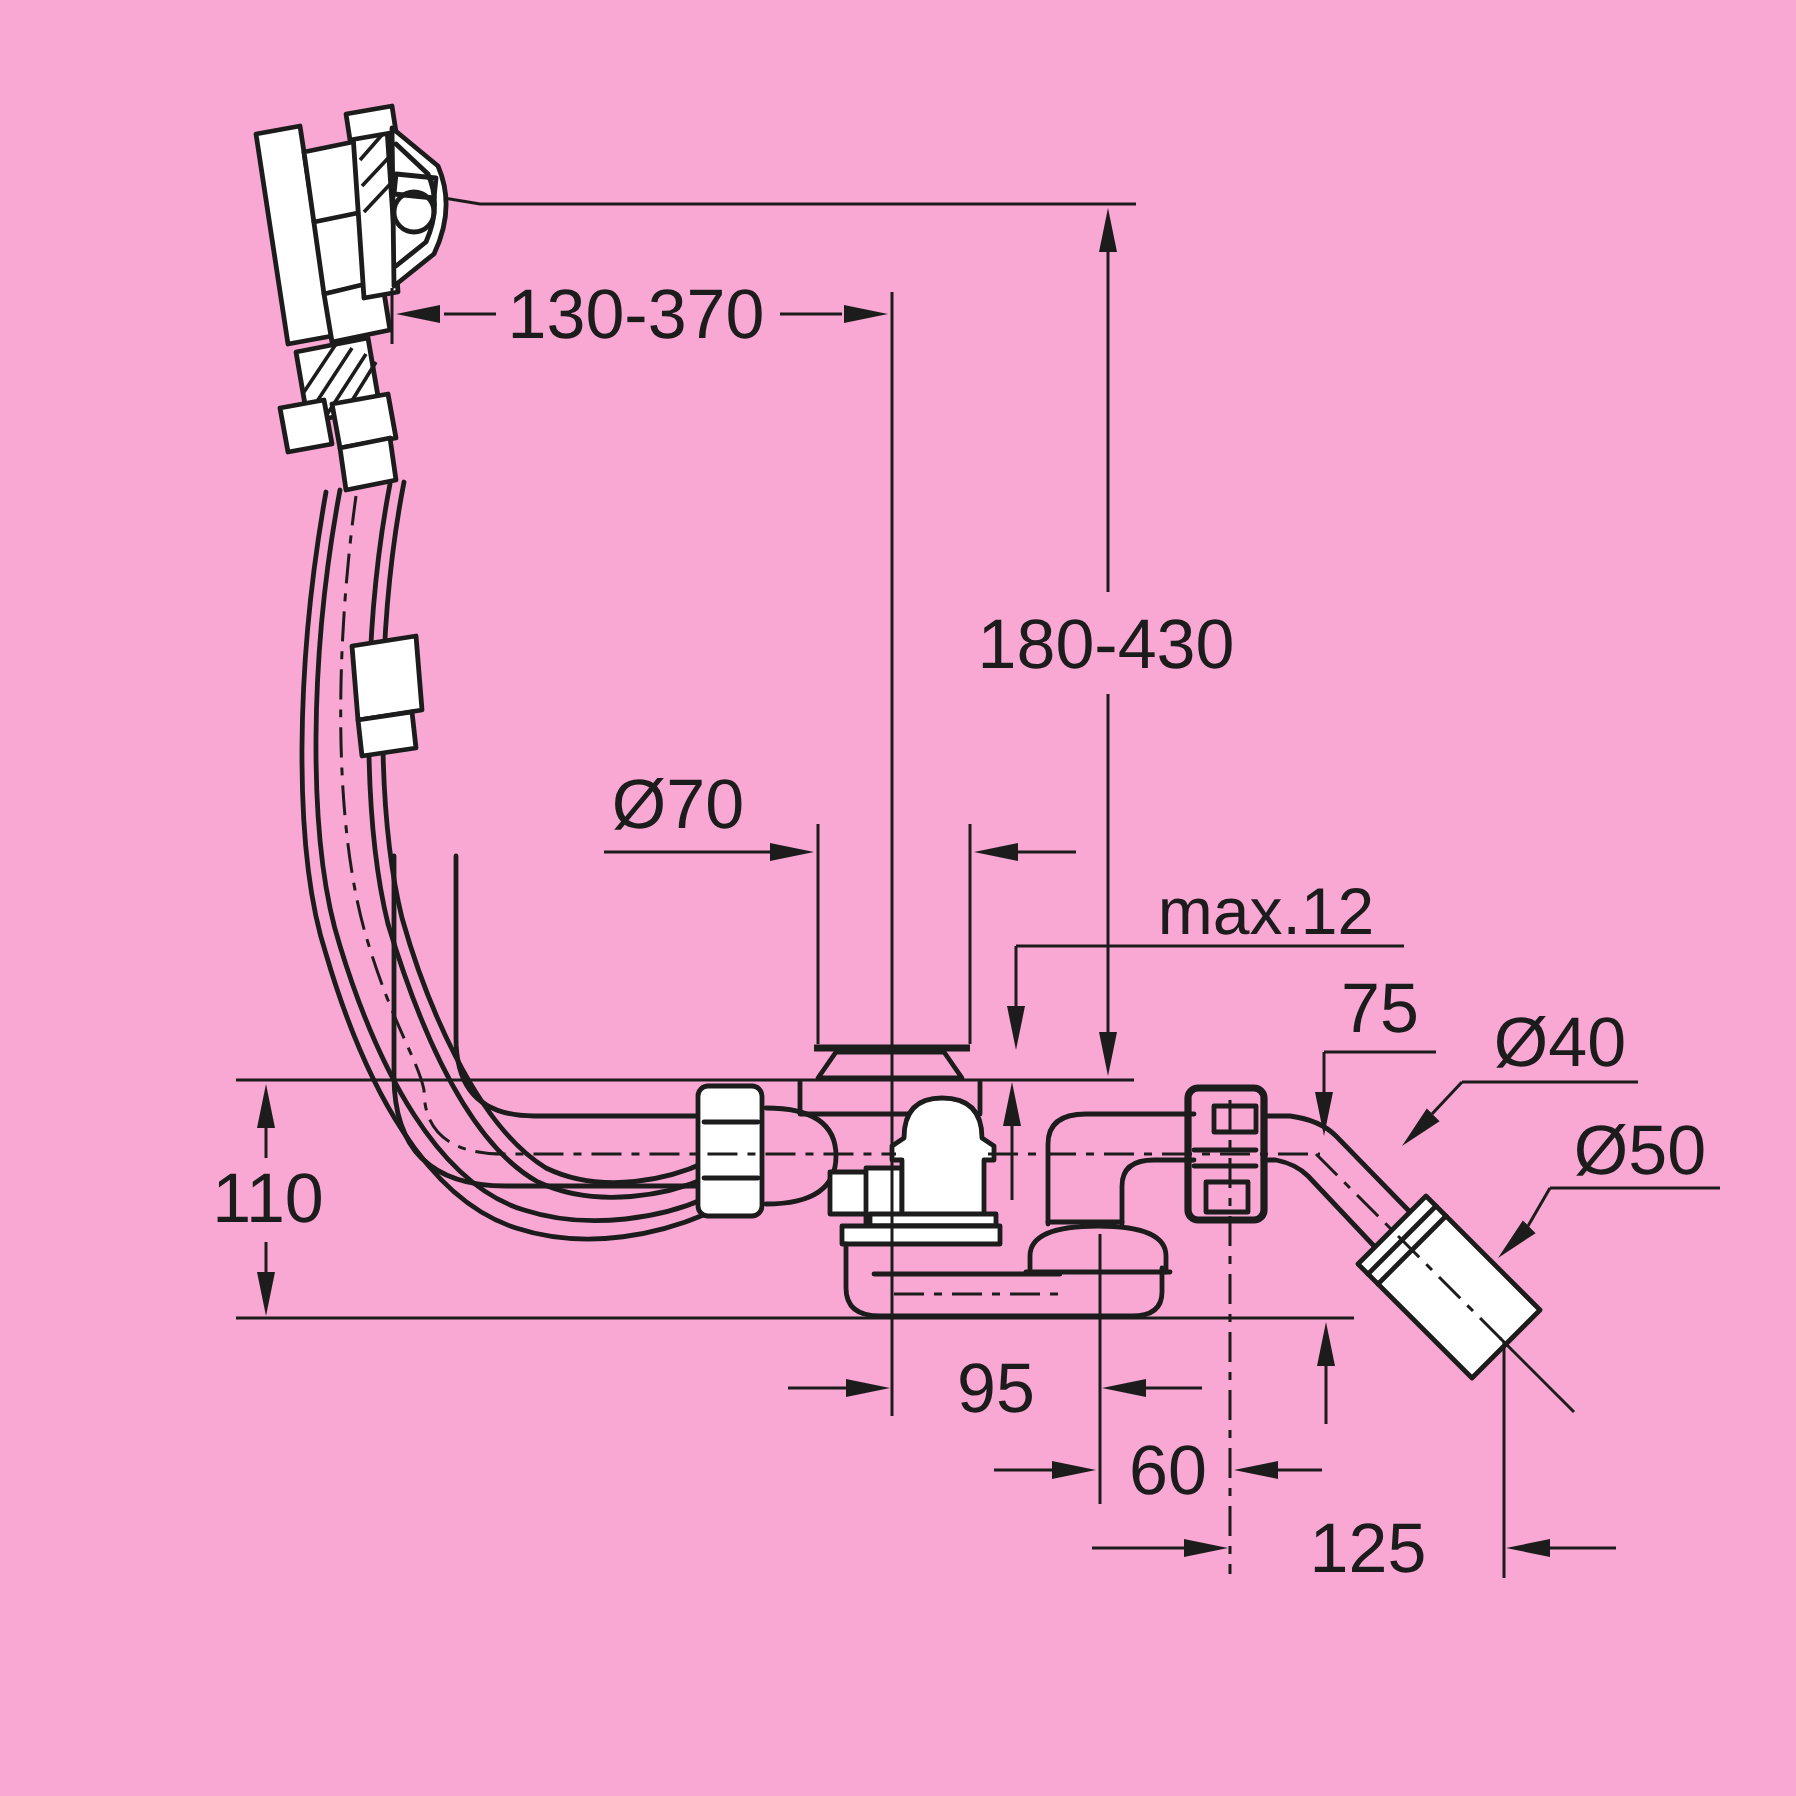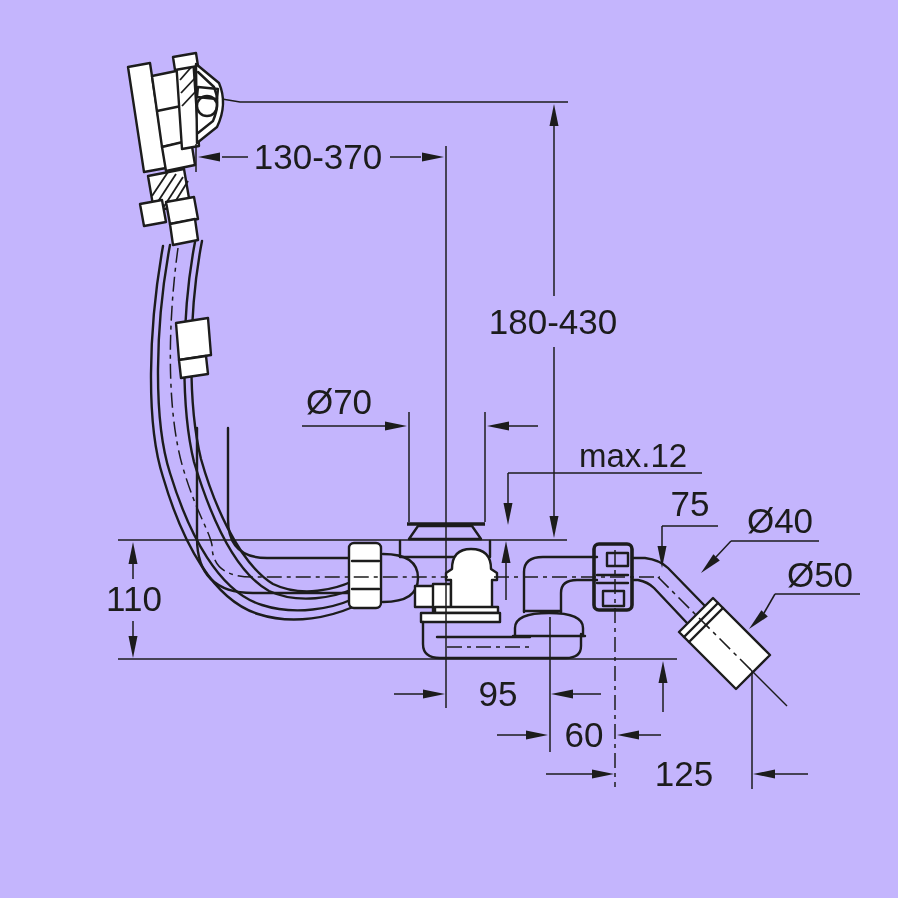--- a/index.html
+++ b/index.html
@@ -1,16 +1,16 @@
 <!DOCTYPE html>
 <html><head>
 <meta charset="utf-8">
 <style>
   html,body{margin:0;padding:0;background:#ffffff;}
-  .canvas{position:relative;width:898px;height:898px;background:#c4b5fd;overflow:hidden;
+  .canvas{position:relative;width:898px;height:898px;background:#f9a8d4;overflow:hidden;
           font-family:"Liberation Sans", sans-serif;}
   svg{position:absolute;inset:0;display:block;}
   .outline{fill:none;stroke:#1c1c1c;stroke-width:2.4;stroke-linecap:round;stroke-linejoin:round;}
   .outline-heavy{fill:none;stroke:#1c1c1c;stroke-width:3.6;stroke-linejoin:round;}
   .outline-white{fill:#ffffff;stroke:#1c1c1c;stroke-width:2.4;stroke-linejoin:round;}
   .thin{fill:none;stroke:#1c1c1c;stroke-width:1.5;}
   .dimline{fill:none;stroke:#1c1c1c;stroke-width:1.5;}
   .centerline{fill:none;stroke:#1c1c1c;stroke-width:1.5;stroke-dasharray:15 5 4 5;}
   .arrowhead{fill:#1c1c1c;stroke:none;}
   .dimtext{fill:#1c1c1c;font-family:"Liberation Sans", sans-serif;font-size:35px;

